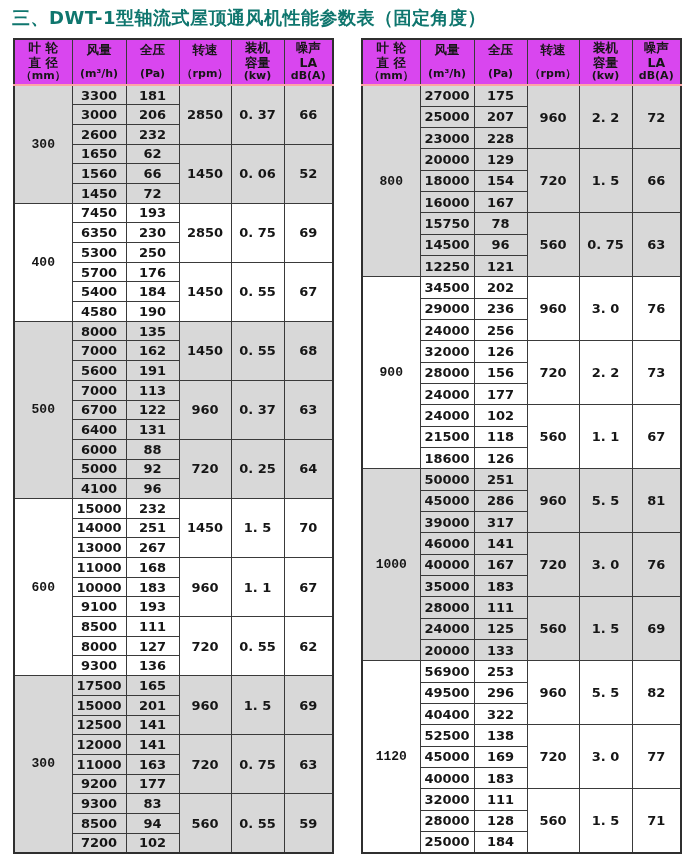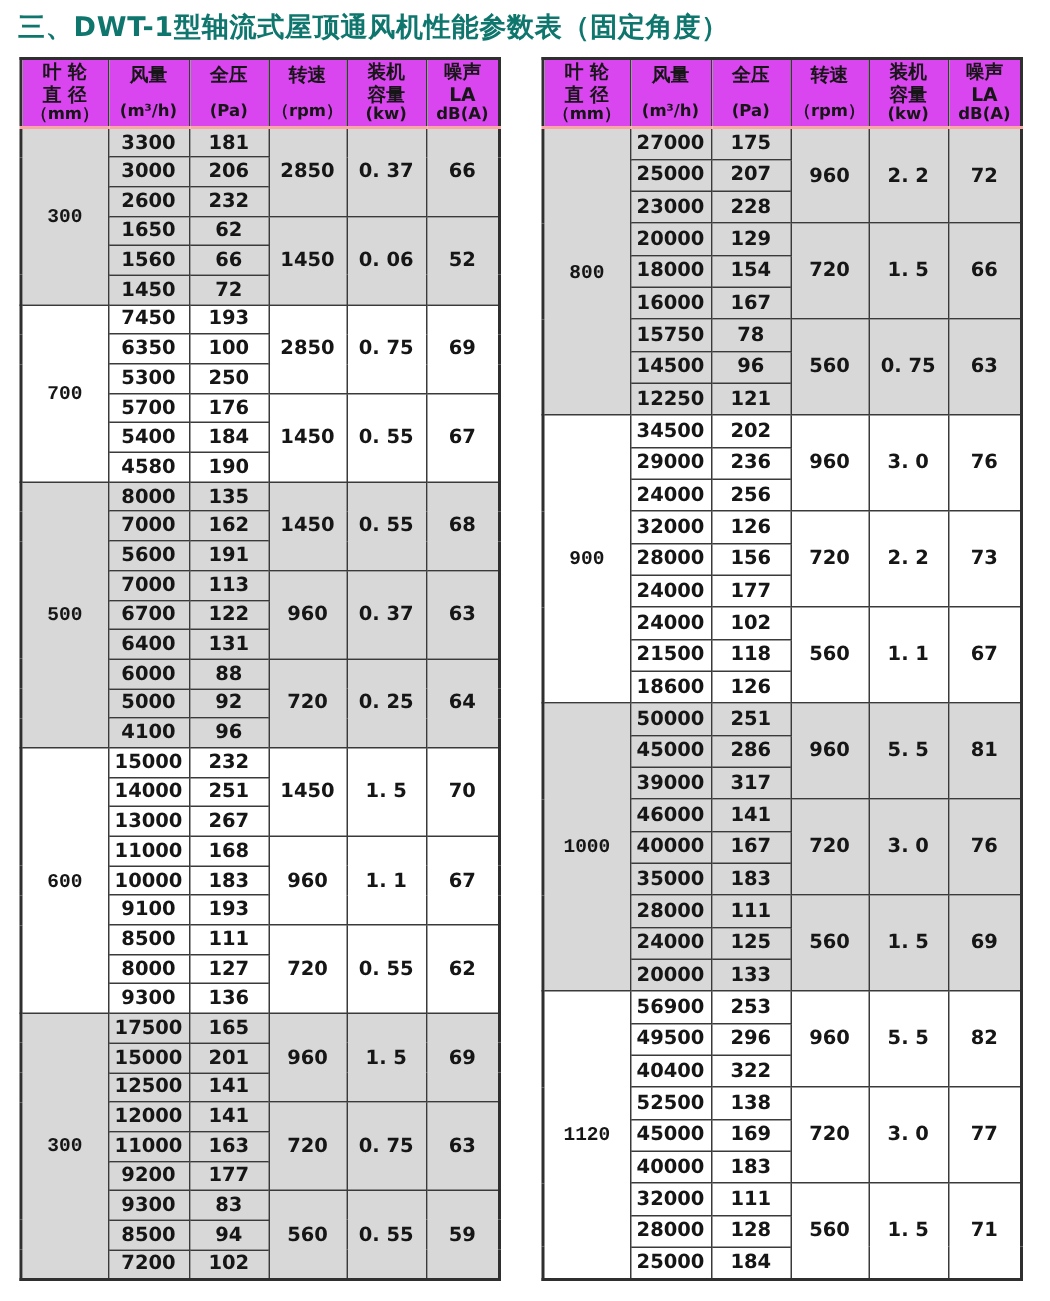--- a/index.html
+++ b/index.html
@@ -136,30 +136,30 @@
       </tr>
       <tr class="shaded">
         <td>1560</td>
         <td>66</td>
       </tr>
       <tr class="shaded">
         <td>1450</td>
         <td>72</td>
       </tr>
       <tr>
-        <td rowspan="6" class="diameter-cell">700</td>
+        <td rowspan="6" class="diameter-cell">400</td>
         <td>7450</td>
         <td>193</td>
         <td rowspan="3">2850</td>
         <td rowspan="3">0. 75</td>
         <td rowspan="3">69</td>
       </tr>
       <tr>
         <td>6350</td>
-        <td>100</td>
+        <td>230</td>
       </tr>
       <tr>
         <td>5300</td>
         <td>250</td>
       </tr>
       <tr>
         <td>5700</td>
         <td>176</td>
         <td rowspan="3">1450</td>
         <td rowspan="3">0. 55</td>

